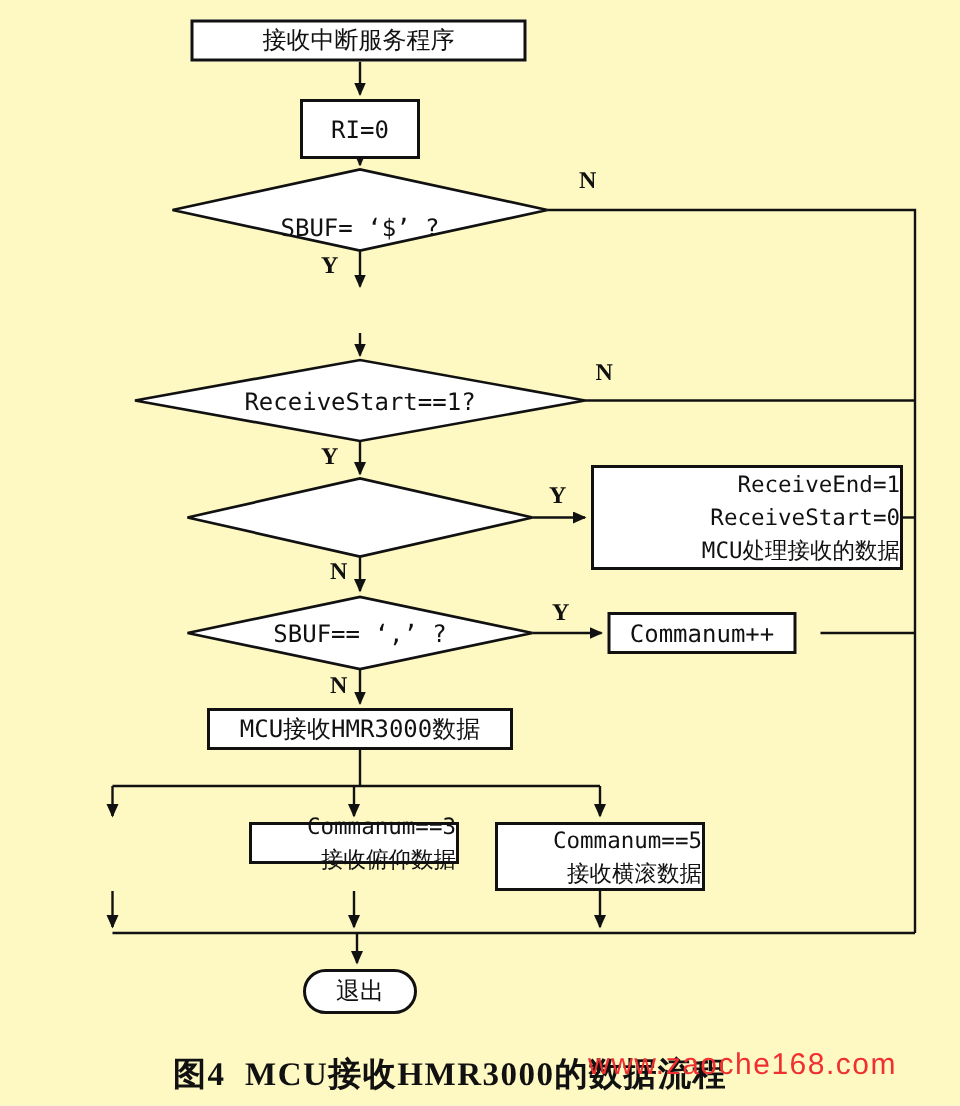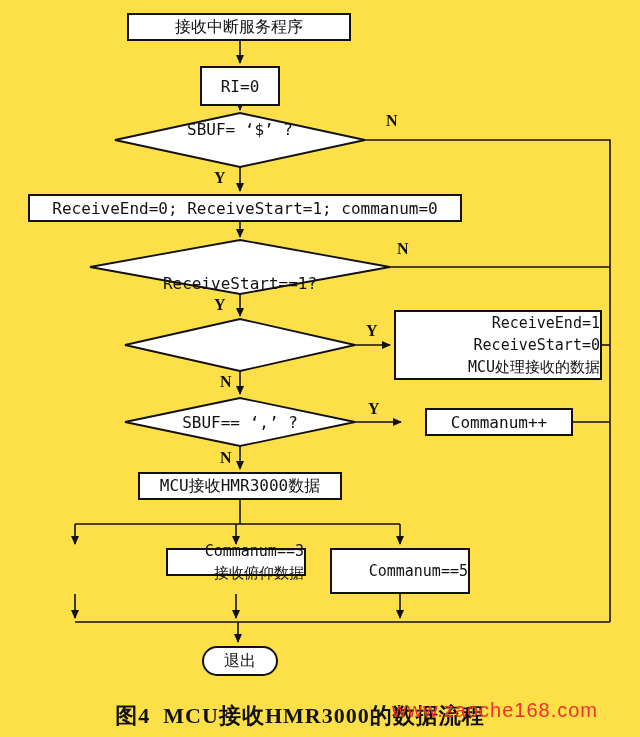--- a/index.html
+++ b/index.html
@@ -3,21 +3,21 @@
 <meta charset="utf-8">
 <style>
   html,body{margin:0;padding:0;}
   body{
     font-family:"Liberation Sans", sans-serif;
     background:#e8e8e8;
   }
   #page{
     position:relative;
     width:640px;height:737px;
-    background:#fde047;
+    background:#fef9c3;
     overflow:hidden;
     color:#111;
   }
   #wires{position:absolute;left:0;top:0;z-index:1;}
   .node{
     position:absolute;
     background:#ffffff;
     border:2px solid #111;
     box-sizing:border-box;
     font-family:"DejaVu Sans Mono","Liberation Mono",monospace;
@@ -134,47 +134,47 @@
       <polygon points="90,267 240,240 390,267 240,294"></polygon>
       <polygon points="125,345 240,319 355,345 240,371"></polygon>
       <polygon points="125,422 240,398 355,422 240,446"></polygon>
     </g>
   </svg>
 
   <div class="node" style="left:127px;top:13px;width:224px;height:28px;">接收中断服务程序</div>
 
   <div class="node" style="left:200px;top:66px;width:80px;height:40px;">RI=0</div>
 
-  <div class="dtext" style="left:140px;top:120px;width:200px;">SBUF= ‘$’ ?</div>
+  <div class="dtext" style="left:140px;top:142px;width:200px;">SBUF= ‘$’ ?</div>
 
-  <div class="node" style="left:28px;top:194px;width:434px;height:28px;">ReceiveEnd=0; ReceiveStart=1; commanum=0</div>
 
-  <div class="dtext" style="left:115px;top:258px;width:250px;margin-top:16px;">ReceiveStart==1?</div>
+  <div class="dtext" style="left:115px;top:258px;width:250px;">ReceiveStart==1?</div>
 
 
   <div class="node multi" style="left:394px;top:310px;width:208px;height:70px;">
     <span>ReceiveEnd=1</span>
     <span>ReceiveStart=0</span>
     <span>MCU处理接收的数据</span>
   </div>
 
   <div class="dtext" style="left:140px;top:413px;width:200px;">SBUF== ‘,’ ?</div>
 
-  <div class="node" style="left:405px;top:408px;width:148px;height:28px;margin-left:20px;">Commanum++</div>
+  <div class="node" style="left:405px;top:408px;width:126px;height:28px;">Commanum++</div>
 
   <div class="node" style="left:138px;top:472px;width:204px;height:28px;">MCU接收HMR3000数据</div>
 
 
   <div class="node multi" style="left:166px;top:548px;width:140px;height:28px;">
     <span>Commanum==3</span>
     <span>接收俯仰数据</span>
   </div>
 
   <div class="node multi" style="left:330px;top:548px;width:140px;height:46px;">
     <span>Commanum==5</span>
+    <span>接收横滚数据</span>
   </div>
 
   <div class="node terminal" style="left:202px;top:646px;width:76px;height:30px;">退出</div>
 
   <span class="yn" style="left:386px;top:112px;">N</span>
   <span class="yn" style="left:214px;top:169px;">Y</span>
   <span class="yn" style="left:397px;top:240px;">N</span>
   <span class="yn" style="left:214px;top:296px;">Y</span>
   <span class="yn" style="left:366px;top:322px;">Y</span>
   <span class="yn" style="left:220px;top:373px;">N</span>

